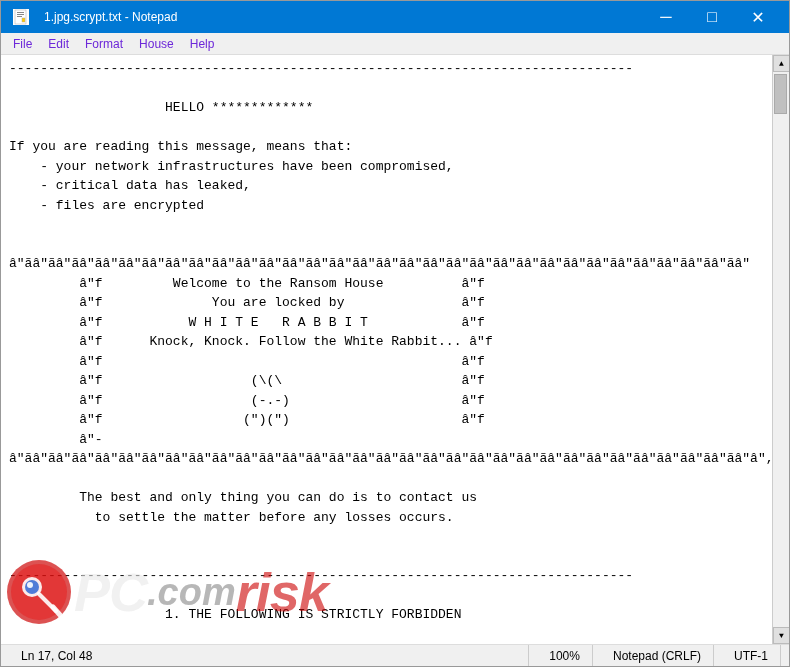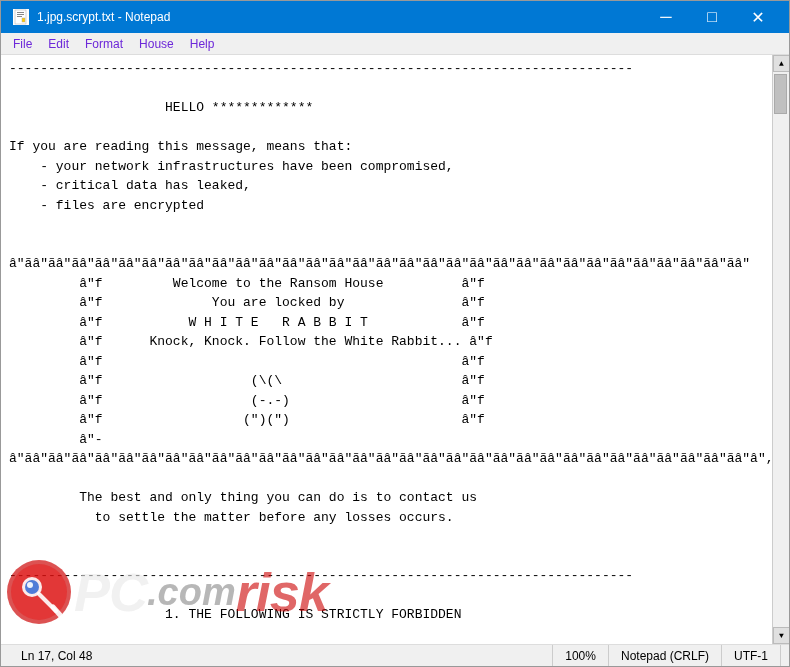--- a/index.html
+++ b/index.html
@@ -32,21 +32,21 @@
       display: flex;
       align-items: center;
       justify-content: space-between;
       padding: 0 8px 0 12px;
       flex-shrink: 0;
     }
 
     .title-bar-left {
       display: flex;
       align-items: center;
-      gap: 8px;
+      gap: 15px;
     }
 
     .title-bar-icon {
       width: 16px;
       height: 16px;
       background: #fff;
       display: flex;
       align-items: center;
       justify-content: center;
       font-size: 10px;
@@ -158,21 +158,21 @@
     .status-bar {
       height: 22px;
       background: #f0f0f0;
       border-top: 1px solid #ddd;
       display: flex;
       padding: 0 8px;
       font-family: 'Segoe UI', Arial, sans-serif;
       font-size: 12px;
       color: #000;
       flex-shrink: 0;
-      gap: 0;
+      gap: 8px;
     }
 
     .status-section {
       padding: 0 12px;
       border-right: 1px solid #ccc;
       height: 100%;
       display: flex;
       align-items: center;
     }
 

